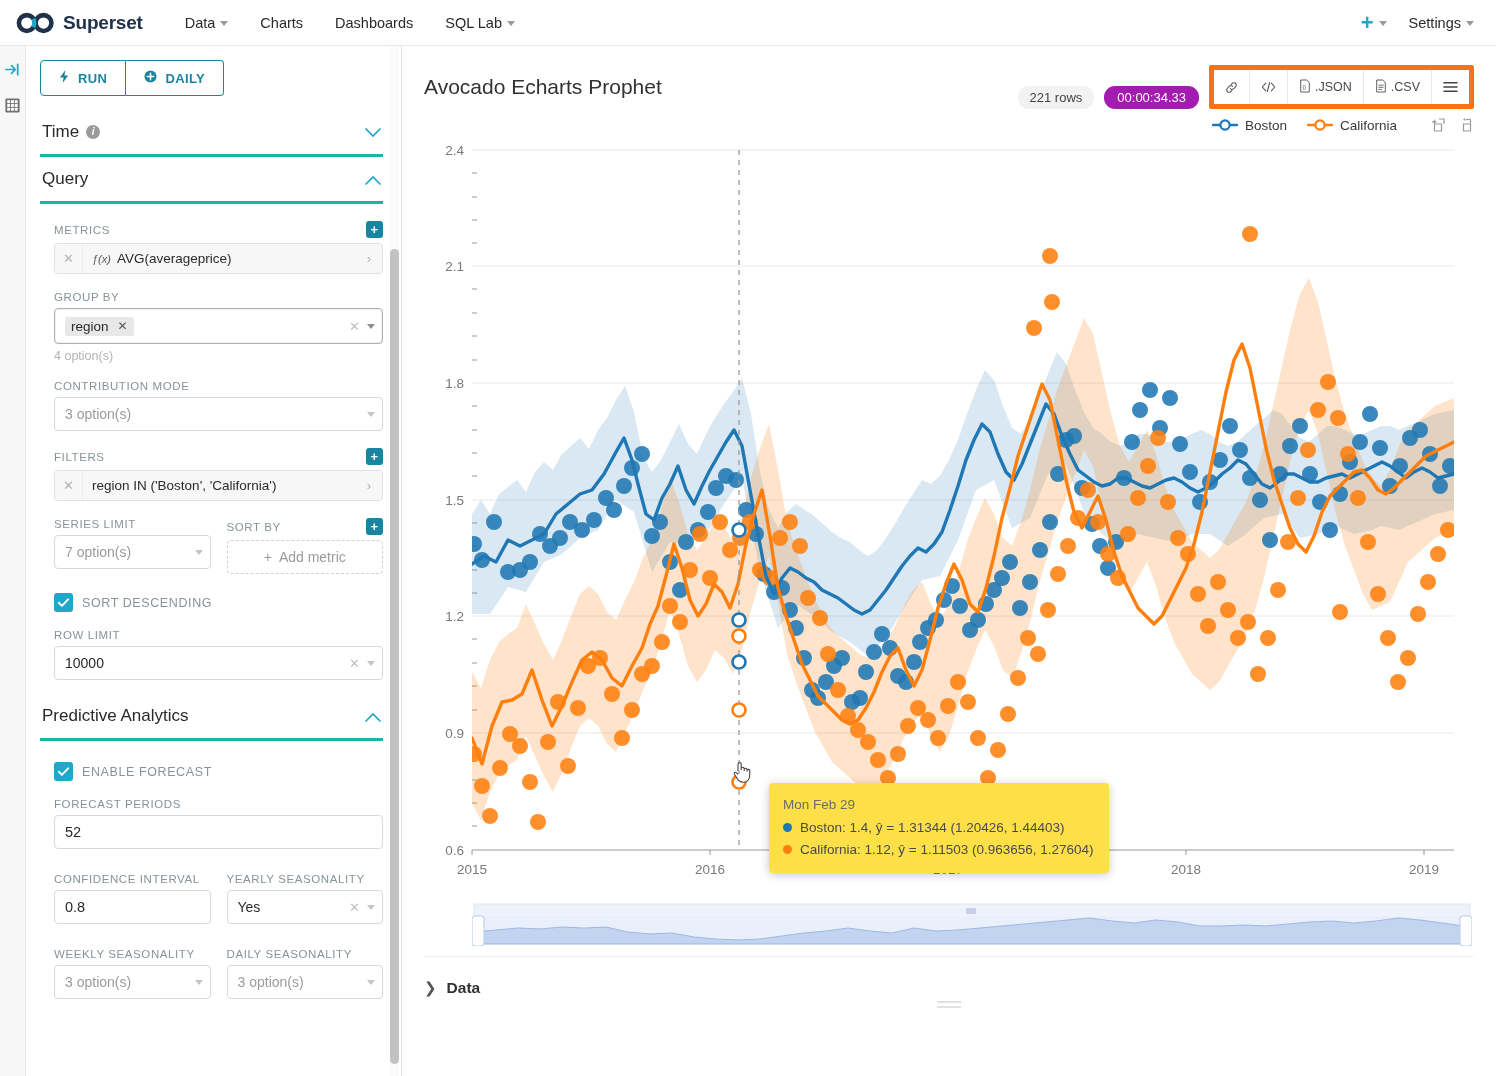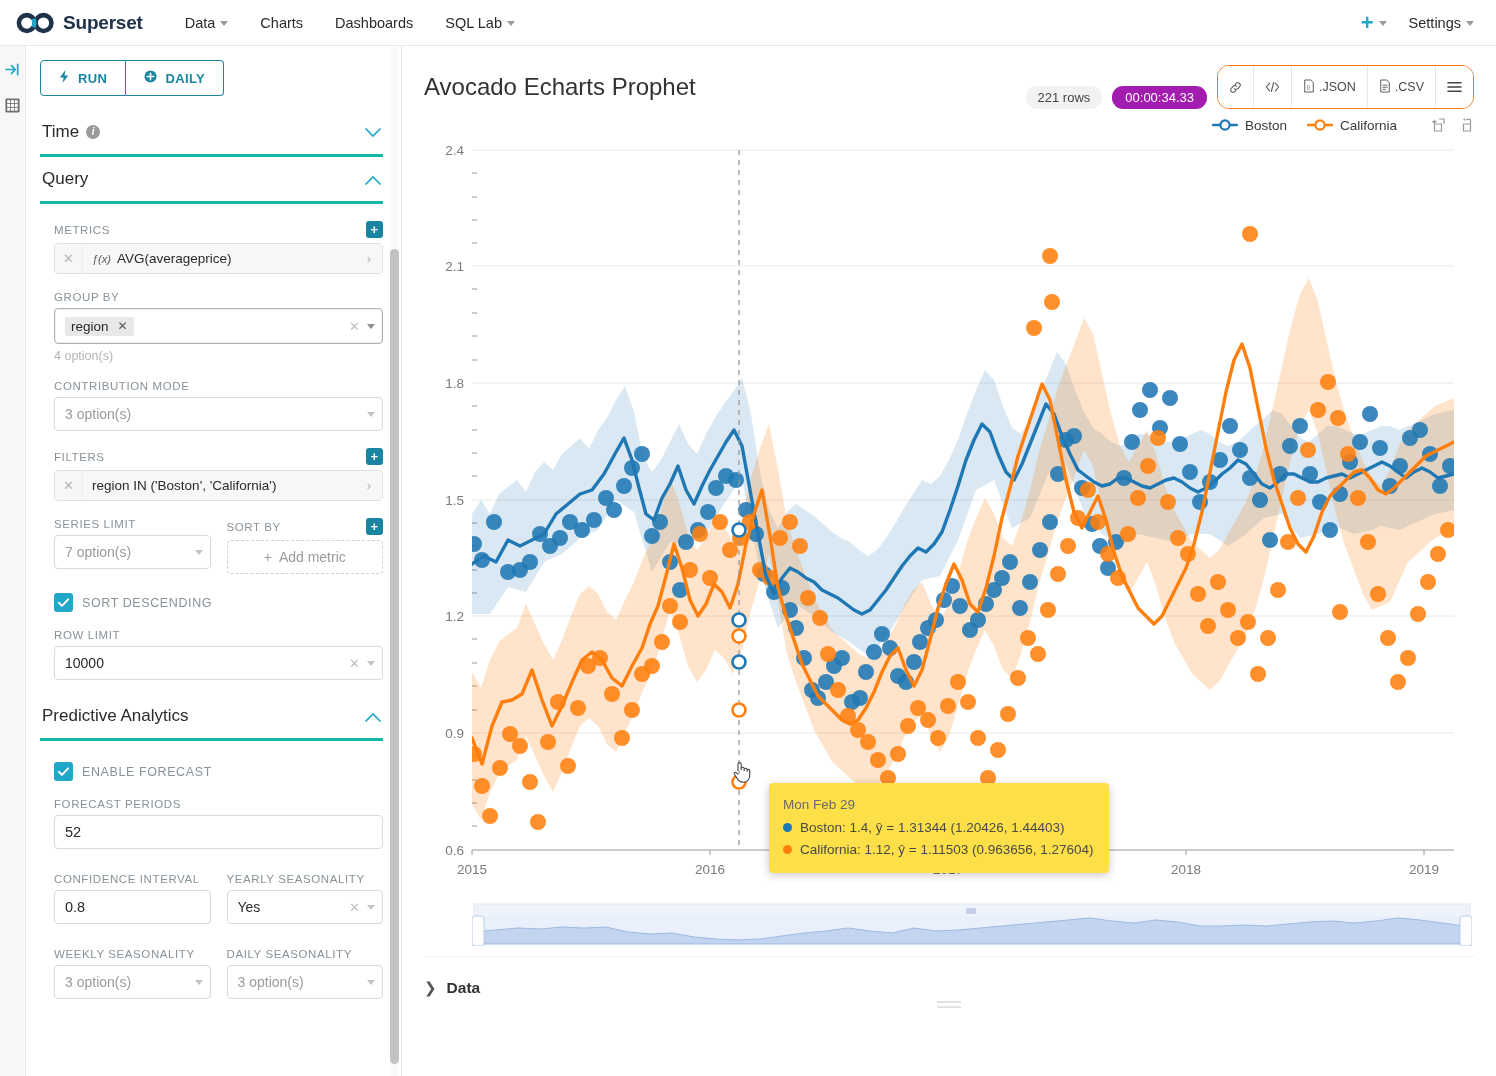--- a/index.html
+++ b/index.html
@@ -130,25 +130,25 @@
     border:1px solid #d9d9d9; border-radius:4px; height:34px; display:flex;align-items:center;
     padding:0 10px; font-size:14.5px; color:#2a2a2a; background:#fff; cursor:text;
   }
 
   
   #chartpane { flex:1; background:#fff; position:relative; padding:0; }
   #chart-card { margin:0; position:relative; height:1030px; }
   #chart-header {
     display:flex; align-items:center; padding:18px 22px 0 22px; height:64px;
   }
-  #chart-title { font-size:24px; color:#323232; }
+  #chart-title { font-size:21px; color:#323232; }
   #chart-actions { margin-left:auto; display:flex; align-items:flex-end; gap:10px; }
   .rows-badge { background:#f2f2f2; border-radius:11px; padding:4px 12px; font-size:13px; color:#444; }
   .time-badge { background:#a21caf; border-radius:11px; padding:4px 13px; font-size:13px; color:#fff; }
-  .btn-group { display:flex; border:1px solid #f97316; border-radius:12px; overflow:hidden; height:44px; }
+  .btn-group { display:flex; border:5px solid #f97316; border-radius:2px; overflow:hidden; height:44px; }
   .bg-item {
     display:flex; align-items:center; gap:4px; padding:0 11px; font-size:12.5px; color:#4a4a4a;
     border-right:1px solid #e8e8e8; cursor:pointer; background:#fff;
   }
   .bg-item:last-child { border-right:none; }
 
   #chart-legend { display:flex; align-items:center; justify-content:flex-end; gap:20px;
      padding:0 22px; height:30px; }
   .lg-item { display:flex; align-items:center; gap:7px; font-size:13.5px; color:#3a3a3a; cursor:pointer; }
   .lg-mark { width:26px; height:14px; }

